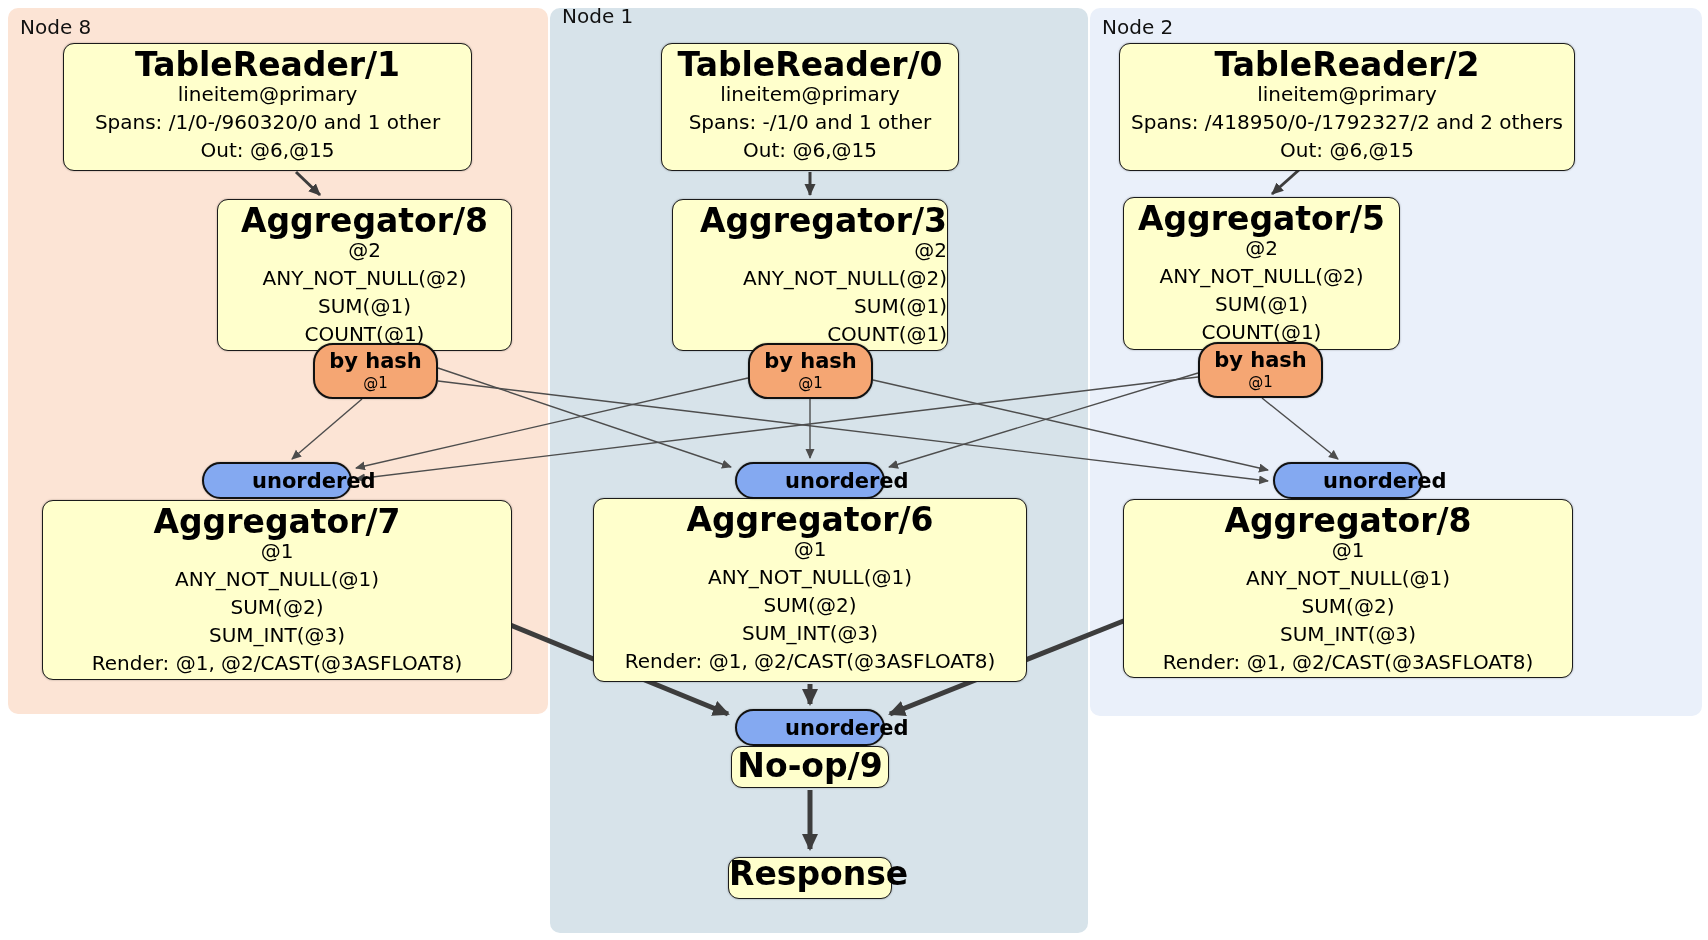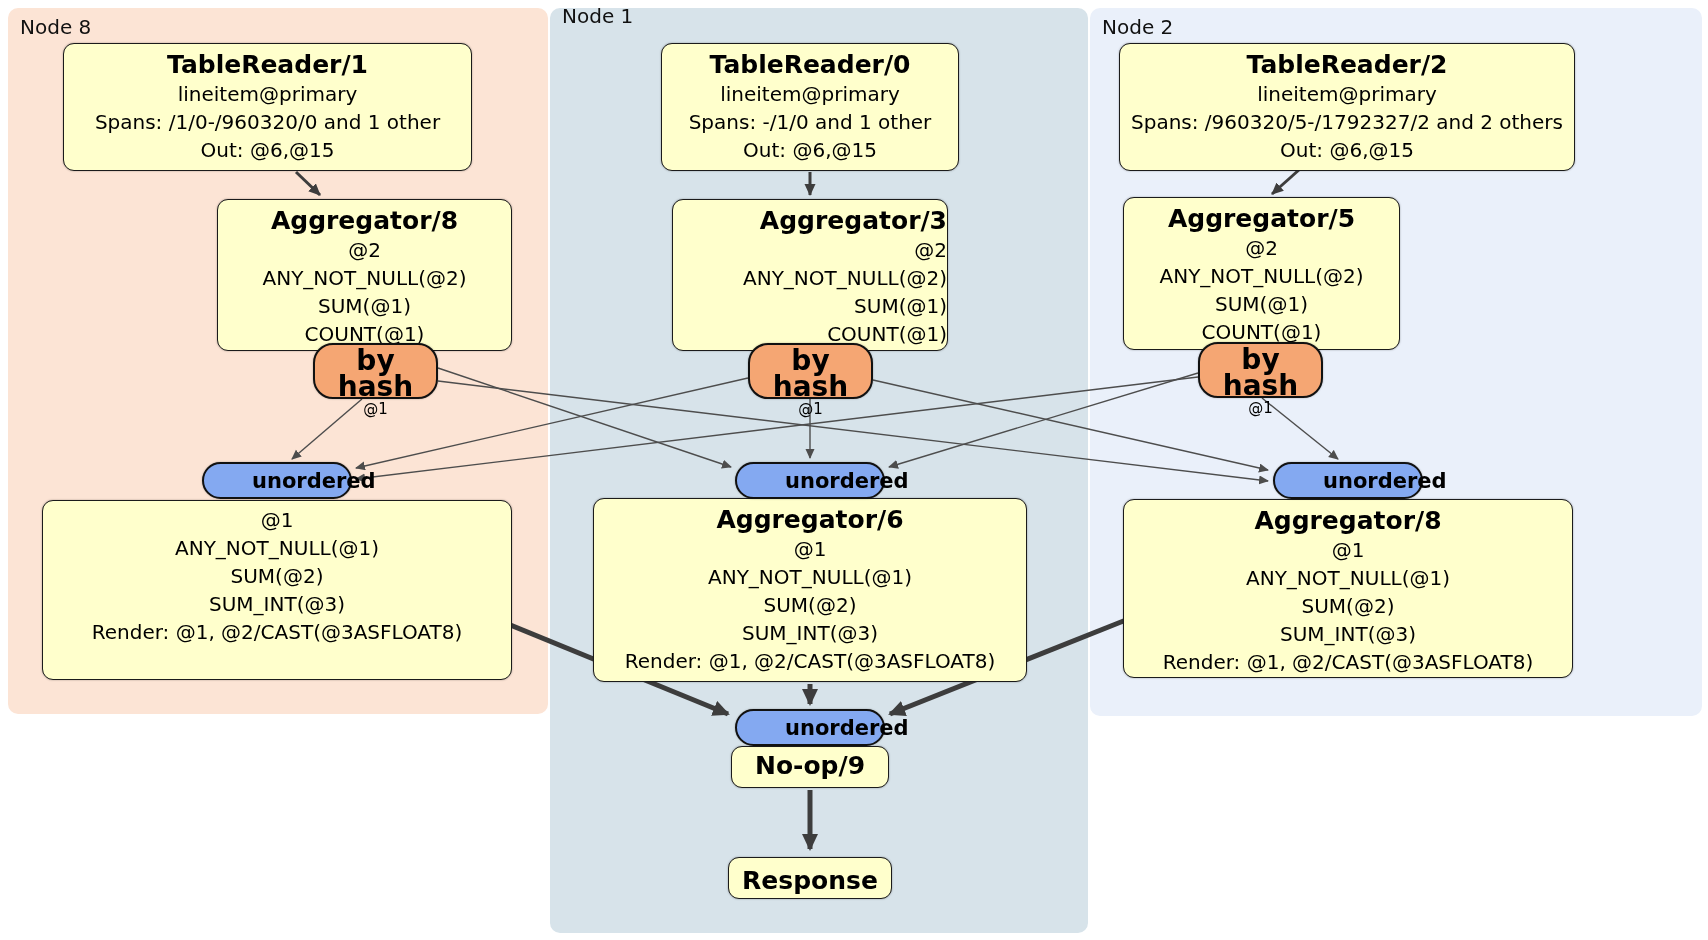--- a/index.html
+++ b/index.html
@@ -7,26 +7,26 @@
        font-family:"DejaVu Sans","Liberation Sans",sans-serif;color:#000;}
   .bg{position:absolute;border-radius:10px;}
   .bg-node3{left:8px;top:8px;width:540px;height:706px;background:#fce4d5;}
   .bg-node1{left:550px;top:8px;width:538px;height:925px;background:#d7e3ea;}
   .bg-node2{left:1090px;top:8px;width:612px;height:708px;background:#eaf0fa;}
   .nodelabel{position:absolute;font-size:20px;color:#111;}
   svg.edges{position:absolute;left:0;top:0;z-index:2;}
   .proc{position:absolute;z-index:3;background:#ffffcc;border:1.6px solid #1b1b1b;
         border-radius:11px;text-align:center;box-shadow:0 0 2px rgba(0,0,0,.35);
         padding-top:5px;box-sizing:border-box;}
-  .proc .title{font-size:25px;font-weight:bold;line-height:31px;white-space:nowrap;}
+  .proc .title{font-size:33px;font-weight:bold;line-height:31px;white-space:nowrap;}
   .proc .line{font-size:20px;line-height:28px;white-space:nowrap;}
   .pill{position:absolute;z-index:4;border:2px solid #111;text-align:center;
         box-sizing:border-box;box-shadow:0 0 2px rgba(0,0,0,.3);}
   .router{width:125px;height:56px;background:#f5a673;border-radius:20px;padding-top:3px;}
-  .router .rlabel{font-size:28px;font-weight:bold;line-height:26px;}
+  .router .rlabel{font-size:21px;font-weight:bold;line-height:26px;}
   .router .rdetail{font-size:15px;line-height:18px;}
   .stream{width:150px;height:37px;background:#84a9f1;border-radius:19px;}
   .stream .slabel{font-size:21px;font-weight:bold;line-height:34px;padding-left:48px;}
   .tbox{display:block;}
 </style>
 </head>
 <body>
 
 <div class="bg bg-node3"></div>
 <div class="bg bg-node1"></div>
@@ -84,20 +84,21 @@
   <span class="line tbox">COUNT(@1)</span>
 </div>
 <div class="pill router" style="left:313px;top:343px;">
   <span class="rlabel tbox">by hash</span>
   <span class="rdetail tbox">@1</span>
 </div>
 <div class="pill stream" style="left:202px;top:462px;">
   <span class="slabel tbox">unordered</span>
 </div>
 <div class="proc" style="left:42px;top:500px;width:470px;height:180px;">
+  <span class="title tbox">Aggregator/7</span>
   <span class="line tbox">@1</span>
   <span class="line tbox">ANY_NOT_NULL(@1)</span>
   <span class="line tbox">SUM(@2)</span>
   <span class="line tbox">SUM_INT(@3)</span>
   <span class="line tbox">Render: @1, @2/CAST(@3ASFLOAT8)</span>
 </div>
 
 <div class="proc" style="left:661px;top:43px;width:298px;height:128px;">
   <span class="title tbox">TableReader/0</span>
   <span class="line tbox">lineitem@primary</span>
@@ -125,28 +126,28 @@
   <span class="line tbox">SUM(@2)</span>
   <span class="line tbox">SUM_INT(@3)</span>
   <span class="line tbox">Render: @1, @2/CAST(@3ASFLOAT8)</span>
 </div>
 <div class="pill stream" style="left:735px;top:709px;">
   <span class="slabel tbox">unordered</span>
 </div>
 <div class="proc" style="left:731px;top:746px;width:158px;height:42px;padding-top:3px;">
   <span class="title tbox">No-op/9</span>
 </div>
-<div class="proc" style="left:728px;top:857px;width:164px;height:42px;padding-top:7px;">
+<div class="proc" style="left:728px;top:857px;width:164px;height:42px;padding-top:0;">
   <span class="title tbox">Response</span>
 </div>
 
 <div class="proc" style="left:1119px;top:43px;width:456px;height:128px;">
   <span class="title tbox">TableReader/2</span>
   <span class="line tbox">lineitem@primary</span>
-  <span class="line tbox">Spans: /960320/5-/1792327/2 and 2 others</span>
+  <span class="line tbox">Spans: /418950/0-/1792327/2 and 2 others</span>
   <span class="line tbox">Out: @6,@15</span>
 </div>
 <div class="proc" style="left:1123px;top:197px;width:277px;height:153px;">
   <span class="title tbox">Aggregator/5</span>
   <span class="line tbox">@2</span>
   <span class="line tbox">ANY_NOT_NULL(@2)</span>
   <span class="line tbox">SUM(@1)</span>
   <span class="line tbox">COUNT(@1)</span>
 </div>
 <div class="pill router" style="left:1198px;top:342px;">

